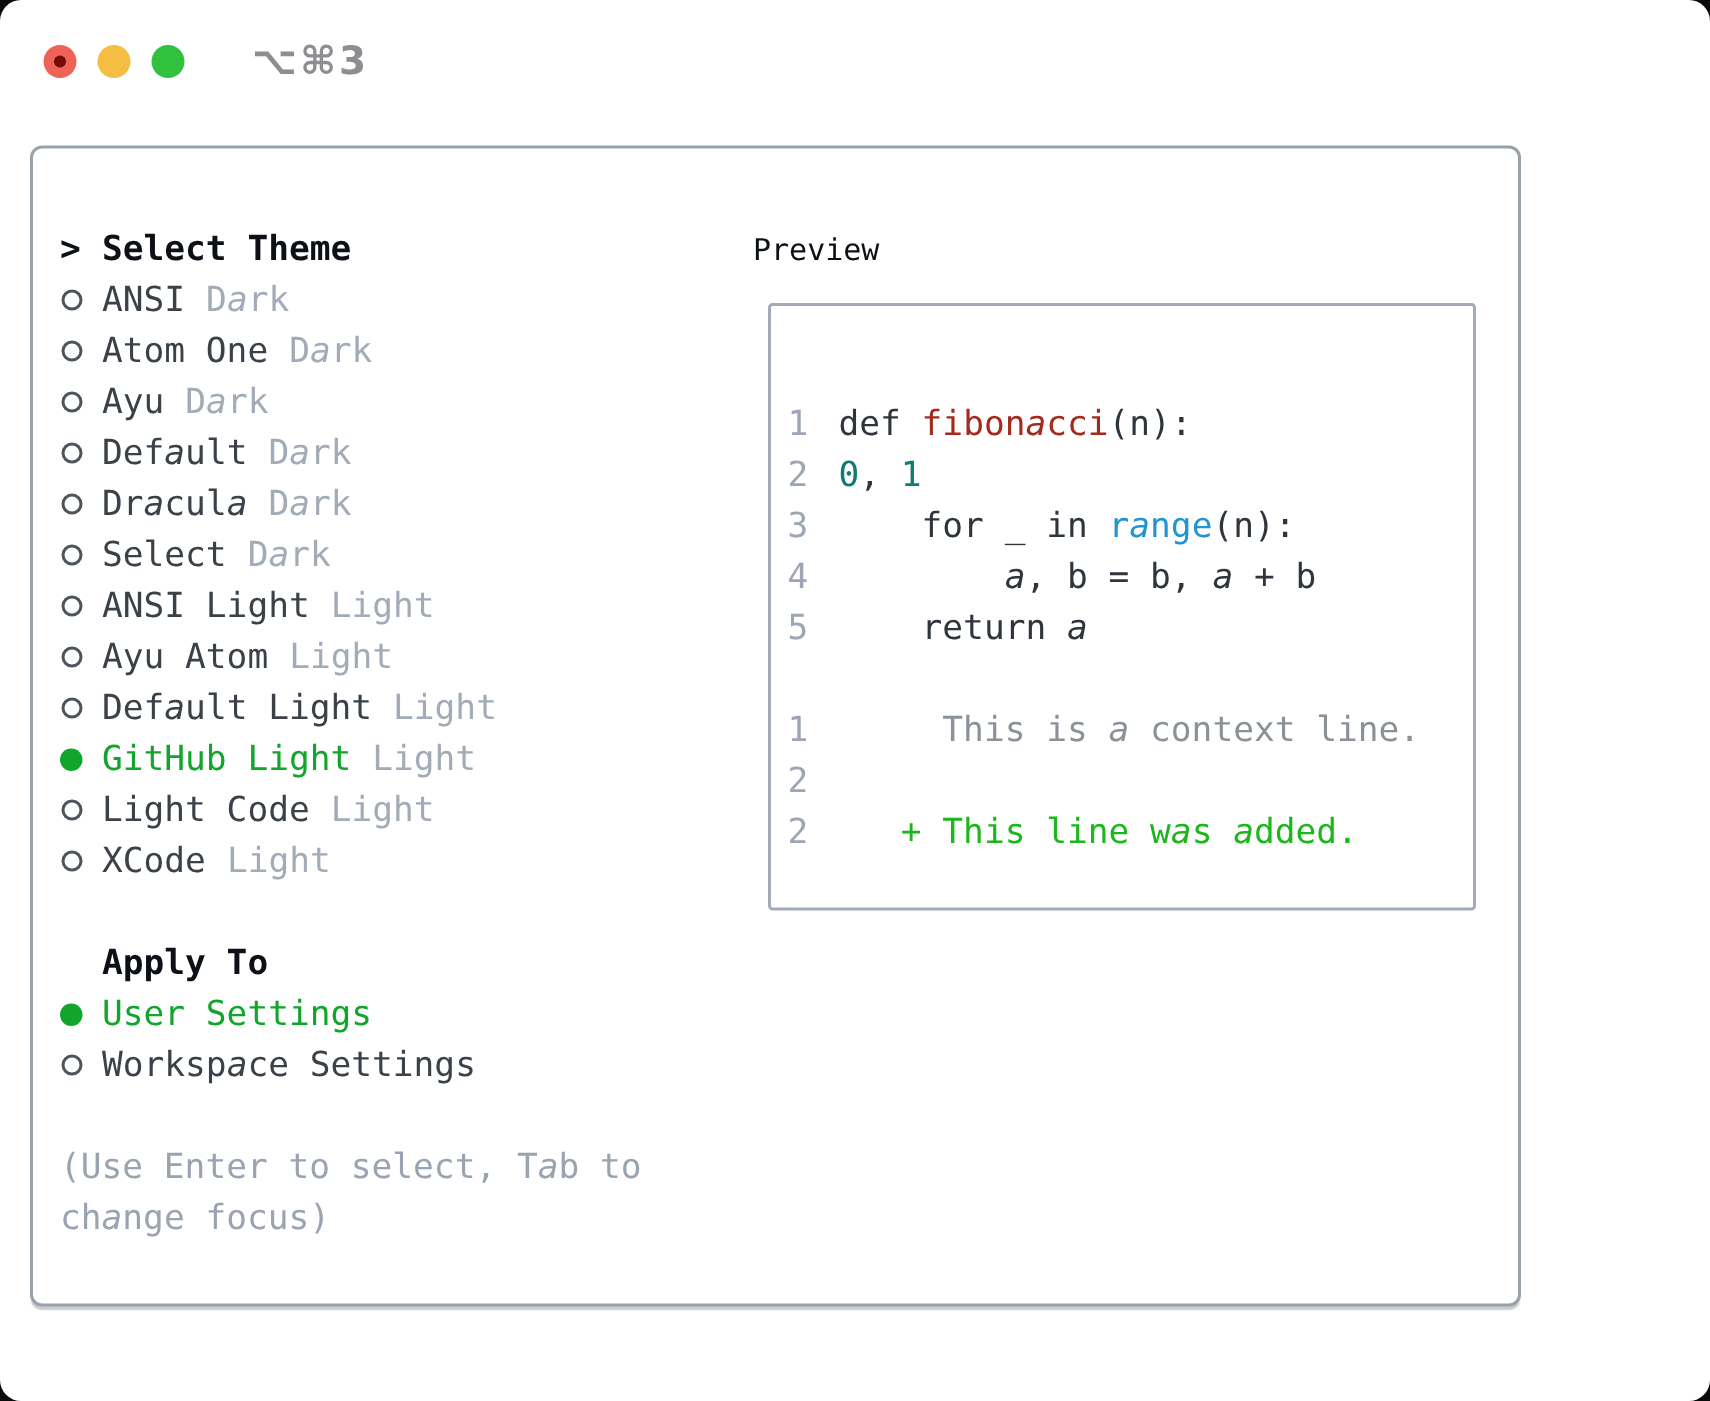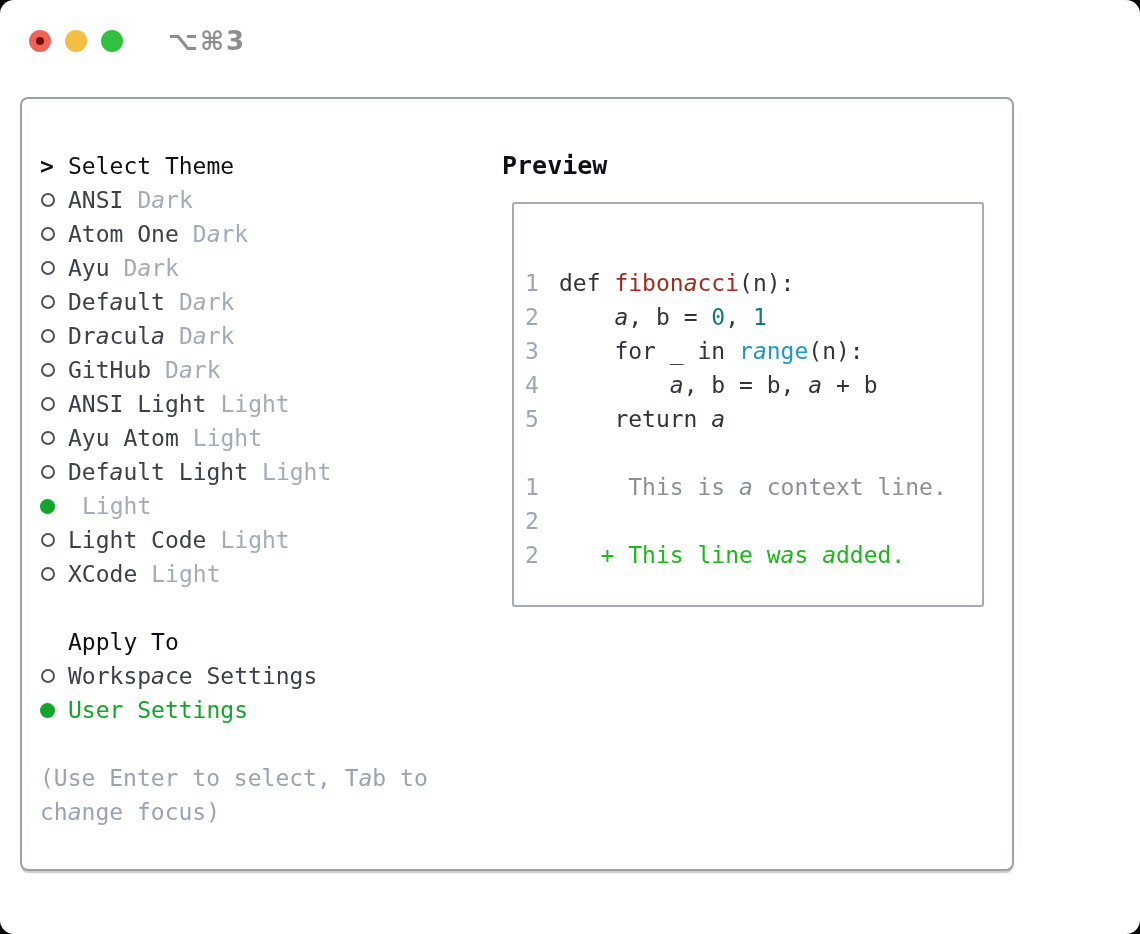--- a/index.html
+++ b/index.html
@@ -37,29 +37,29 @@
     box-shadow:0 3px 1px -1px rgba(154,162,171,.55)}
 
   .left-col{position:absolute;left:18px;top:50px;width:420px;
     font-size:23px;line-height:34px;color:var(--item-text)}
   .row{display:flex;align-items:center;height:34px;white-space:pre}
   .marker{width:15px;height:34px;margin-right:13px;flex:none;
     display:flex;align-items:center;justify-content:center}
   .ring{width:14px;height:14px;border:2px solid var(--radio-ring);border-radius:50%}
   .dot{width:15px;height:15px;border-radius:50%;background:var(--accent-green)}
   .prompt{color:var(--heading-text);font-weight:bold;width:15px;margin-right:13px;flex:none}
-  .heading{font-weight:normal;color:var(--heading-text)}
+  .heading{font-weight:bold;color:var(--heading-text)}
   .theme-name.selected{color:var(--accent-green)}
   .opt-label.selected{color:var(--accent-green)}
   .variant{color:var(--variant-tag);margin-left:14px}
   .spacer{height:34px}
   .hint{color:var(--hint-text);width:406px}
 
   .preview-title{position:absolute;left:480px;top:50px;height:34px;line-height:34px;
-    font-size:25px;font-weight:bold;color:var(--heading-text)}
+    font-size:20px;font-weight:normal;color:var(--heading-text)}
   .preview-box{position:absolute;left:490px;top:103px;width:472px;height:405px;
     border:2px solid var(--preview-border);border-radius:3px;background:#fff}
   .lines{position:absolute;left:11px;top:62px;right:4px}
   .code-line{display:flex;height:34px;line-height:34px;font-size:23px;white-space:pre}
   .ln{width:14px;margin-right:20px;flex:none;color:var(--line-number)}
   .seg-code{color:var(--code-text)}
   .seg-function{color:var(--function-red)}
   .seg-number{color:var(--number-teal)}
   .seg-builtin{color:var(--builtin-blue)}
   .seg-context{color:var(--context-gray)}
@@ -112,21 +112,21 @@
   </div>
 
   <div class="row">
     <span class="marker"><span class="ring"></span></span>
     <span class="theme-name">Dr<span class="ga">a</span>cul<span class="ga">a</span></span>
     <span class="variant">D<span class="ga">a</span>rk</span>
   </div>
 
   <div class="row">
     <span class="marker"><span class="ring"></span></span>
-    <span class="theme-name">GitHub</span>
+    <span class="theme-name">Select</span>
     <span class="variant">D<span class="ga">a</span>rk</span>
   </div>
 
   <div class="row">
     <span class="marker"><span class="ring"></span></span>
     <span class="theme-name">ANSI Light</span>
     <span class="variant">Light</span>
   </div>
 
   <div class="row">
@@ -136,20 +136,21 @@
   </div>
 
   <div class="row">
     <span class="marker"><span class="ring"></span></span>
     <span class="theme-name">Def<span class="ga">a</span>ult Light</span>
     <span class="variant">Light</span>
   </div>
 
   <div class="row">
     <span class="marker"><span class="dot"></span></span>
+    <span class="theme-name selected">GitHub Light</span>
     <span class="variant">Light</span>
   </div>
 
   <div class="row">
     <span class="marker"><span class="ring"></span></span>
     <span class="theme-name">Light Code</span>
     <span class="variant">Light</span>
   </div>
 
   <div class="row">
@@ -161,41 +162,41 @@
 
       <div class="spacer"></div>
 
       <div class="row">
         <span class="marker"></span>
         <span class="heading">Apply To</span>
       </div>
 
       <div id="apply-list">
   <div class="row">
-    <span class="marker"><span class="ring"></span></span>
-    <span class="opt-label">Worksp<span class="ga">a</span>ce Settings</span>
-  </div>
-
-  <div class="row">
     <span class="marker"><span class="dot"></span></span>
     <span class="opt-label selected">User Settings</span>
+  </div>
+
+  <div class="row">
+    <span class="marker"><span class="ring"></span></span>
+    <span class="opt-label">Worksp<span class="ga">a</span>ce Settings</span>
   </div>
 </div>
 
       <div class="spacer"></div>
 
       <div class="hint">(Use Enter to select, T<span class="ga">a</span>b to ch<span class="ga">a</span>nge focus)</div>
     </div>
 
     <div class="preview-title">Preview</div>
 
     <div class="preview-box">
       <div class="lines" id="preview-lines">
           <div class="code-line"><span class="ln">1</span><span class="seg-code">def </span><span class="seg-function">fibon<span class="ga">a</span>cci</span><span class="seg-code">(n):</span></div>
-          <div class="code-line"><span class="ln">2</span><span class="seg-code">    <span class="ga">a</span>, b = </span><span class="seg-number">0</span><span class="seg-code">, </span><span class="seg-number">1</span></div>
+          <div class="code-line"><span class="ln">2</span><span class="seg-number">0</span><span class="seg-code">, </span><span class="seg-number">1</span></div>
           <div class="code-line"><span class="ln">3</span><span class="seg-code">    for _ in </span><span class="seg-builtin">r<span class="ga">a</span>nge</span><span class="seg-code">(n):</span></div>
           <div class="code-line"><span class="ln">4</span><span class="seg-code">        <span class="ga">a</span>, b = b, <span class="ga">a</span> + b</span></div>
           <div class="code-line"><span class="ln">5</span><span class="seg-code">    return <span class="ga">a</span></span></div>
           <div class="code-line"><span class="ln"></span></div>
           <div class="code-line"><span class="ln">1</span><span class="seg-context">     This is <span class="ga">a</span> context line.</span></div>
           <div class="code-line"><span class="ln">2</span></div>
           <div class="code-line"><span class="ln">2</span><span class="seg-added">   + This line w<span class="ga">a</span>s <span class="ga">a</span>dded.</span></div>
         </div>
     </div>
 

